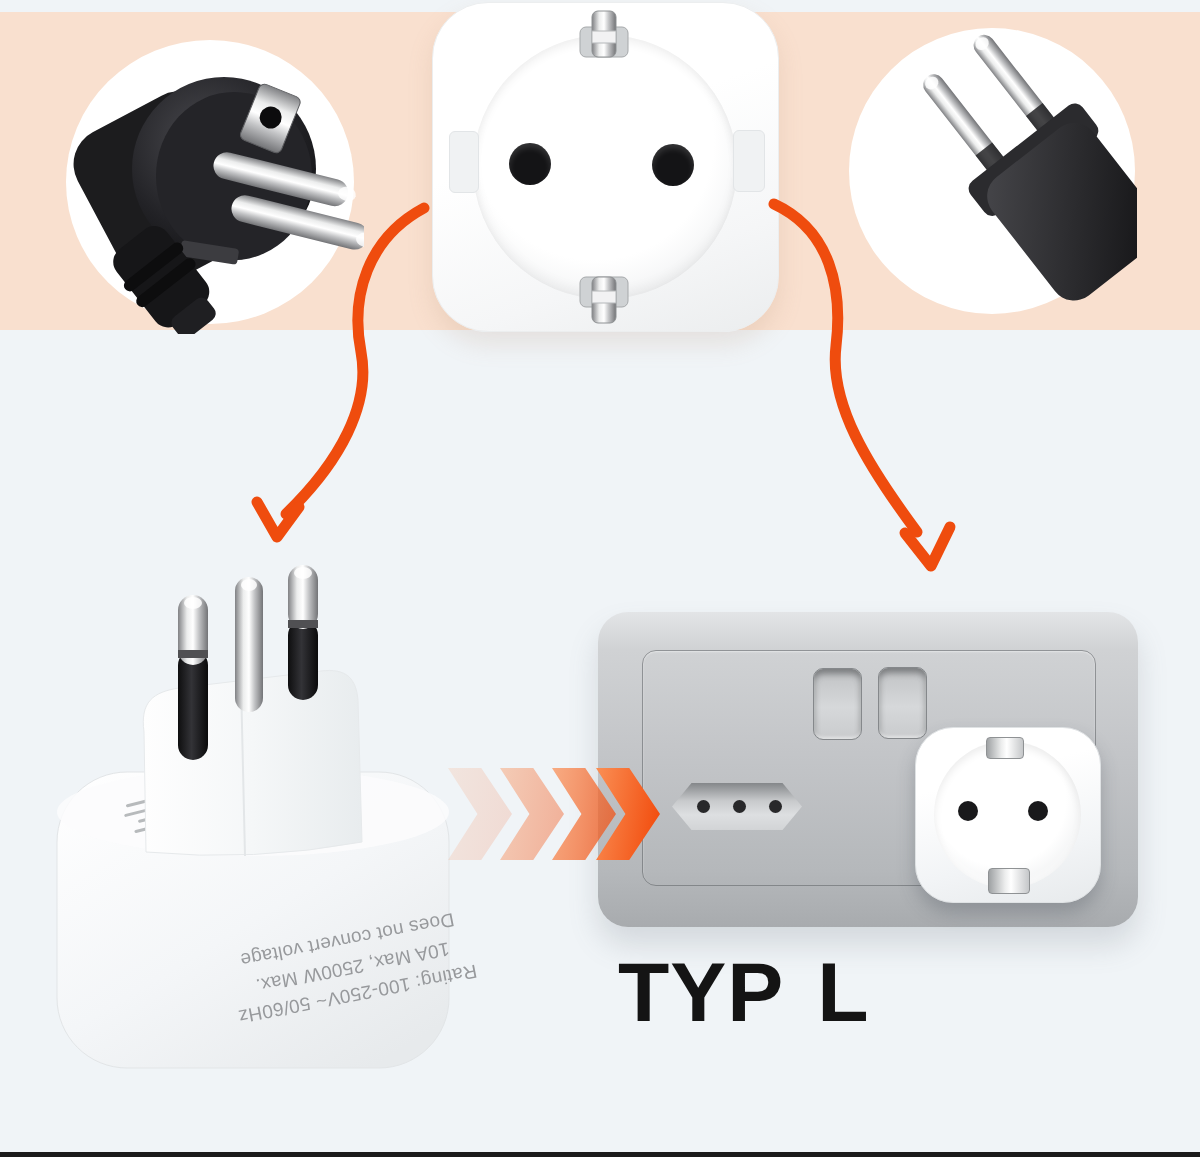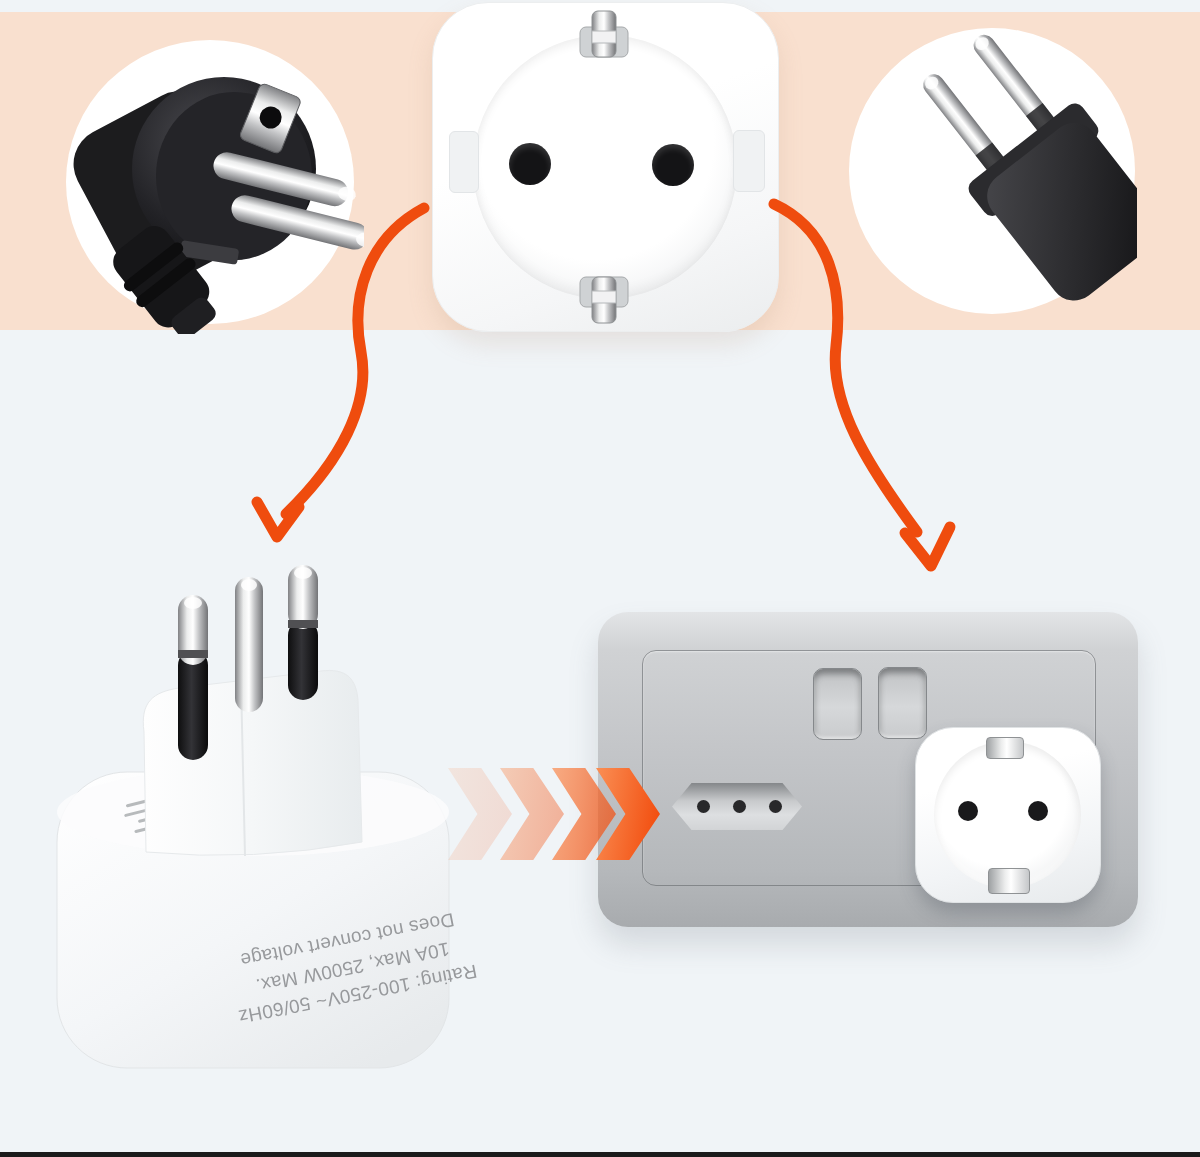--- a/index.html
+++ b/index.html
@@ -271,15 +271,16 @@
       <div class="abs wclip wclip-t"></div>
       <div class="abs wclip wclip-b"></div>
     </div>
   </div>
 
   <div class="abs chev c1"></div>
   <div class="abs chev c2"></div>
   <div class="abs chev c3"></div>
   <div class="abs chev c4"></div>
 
+  <div class="abs typl">TYP L</div>
 
   <div class="abs botbar"></div>
 </div>
 
 </body></html>

